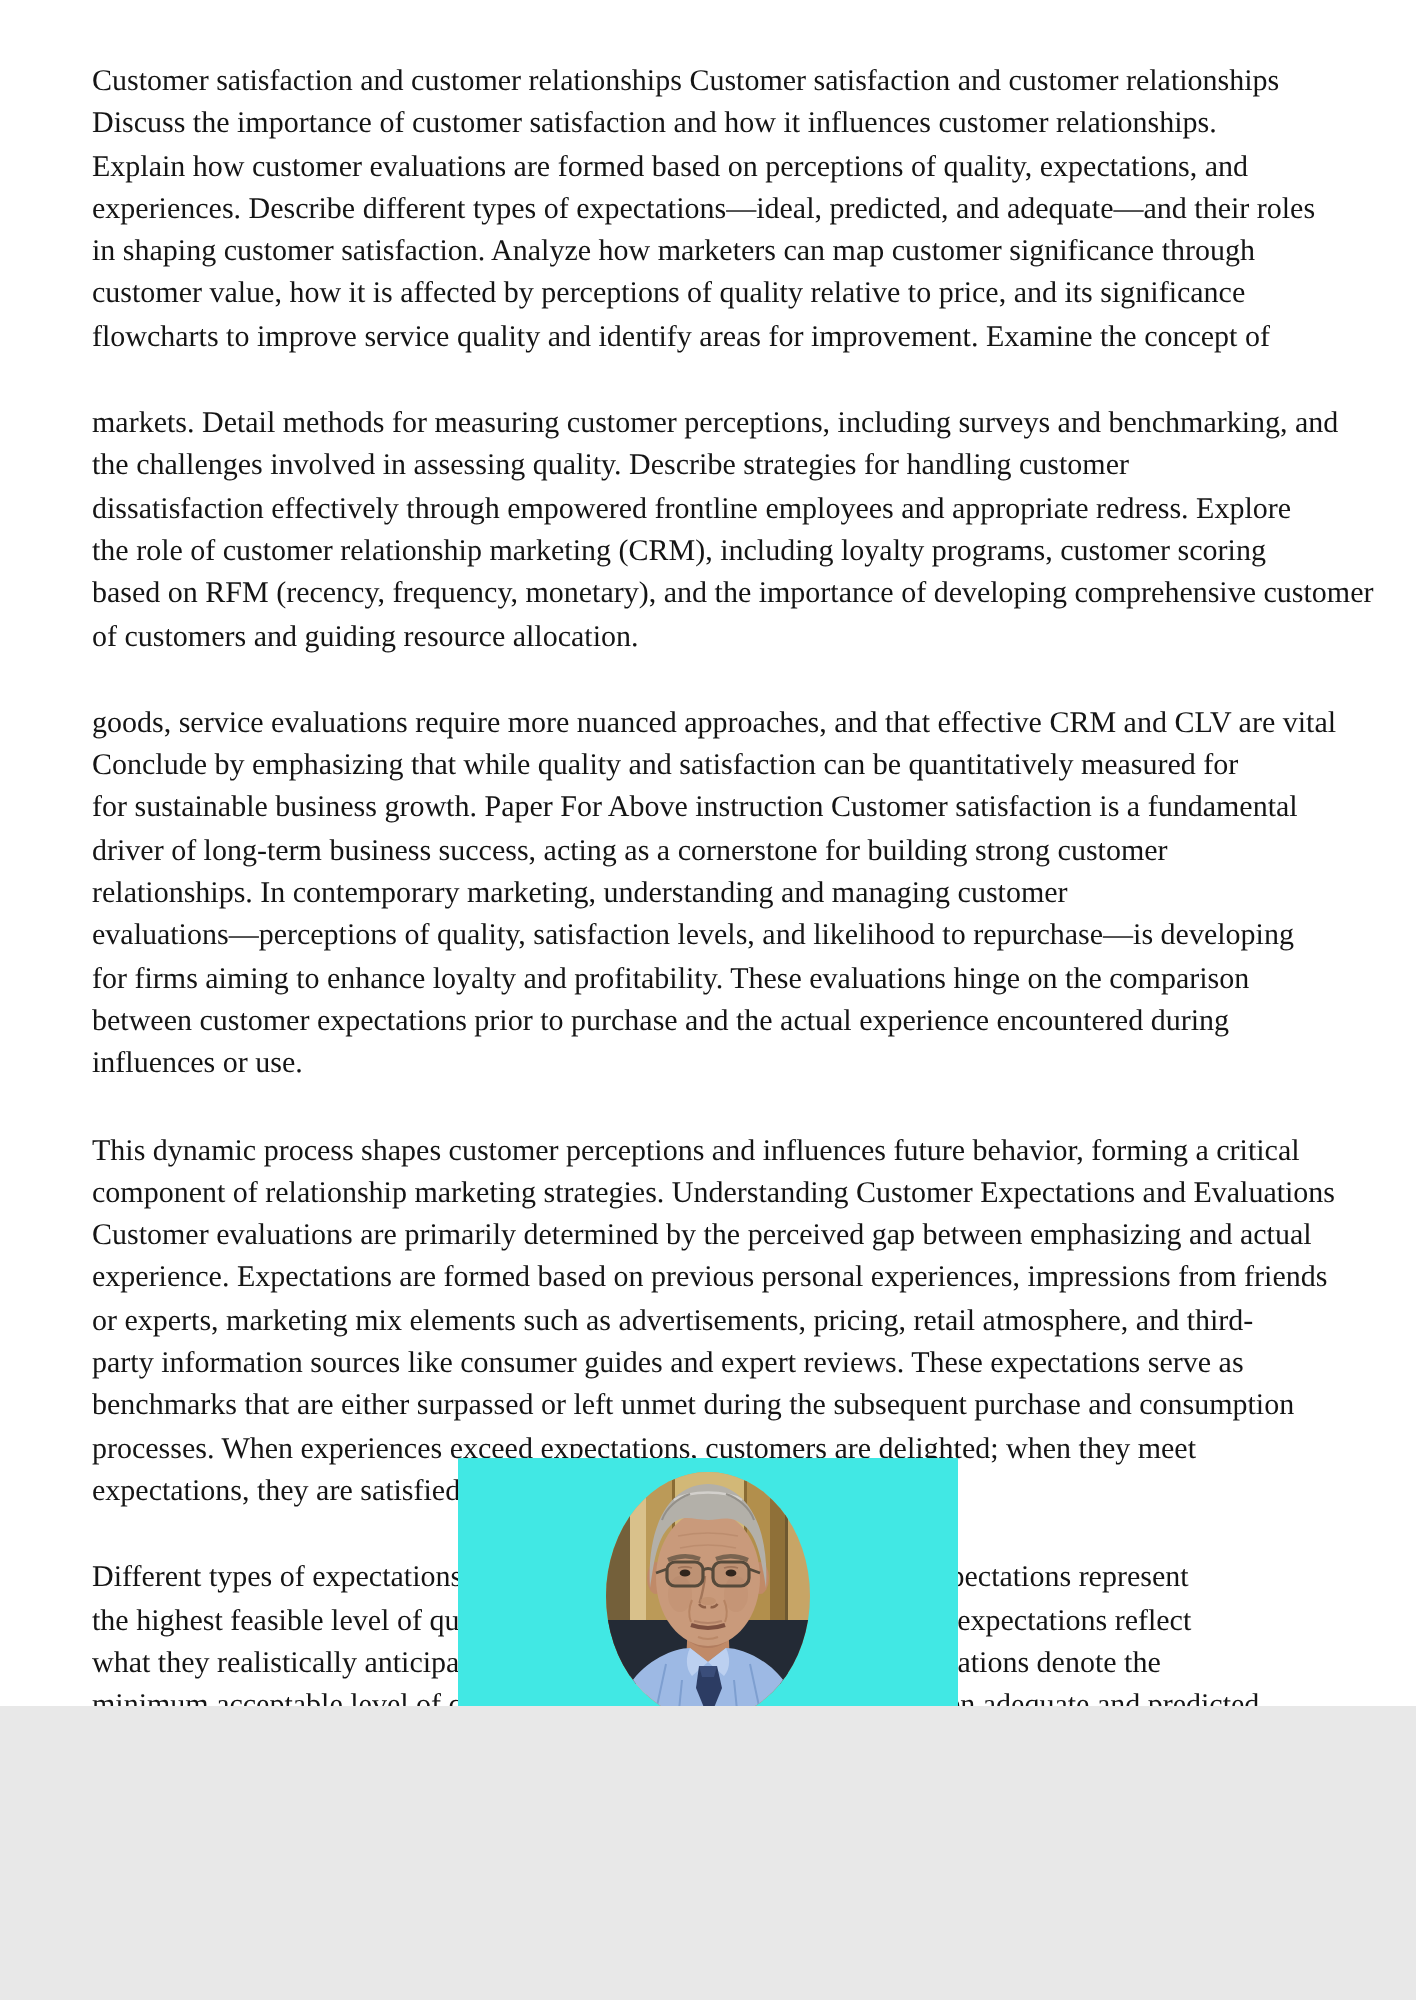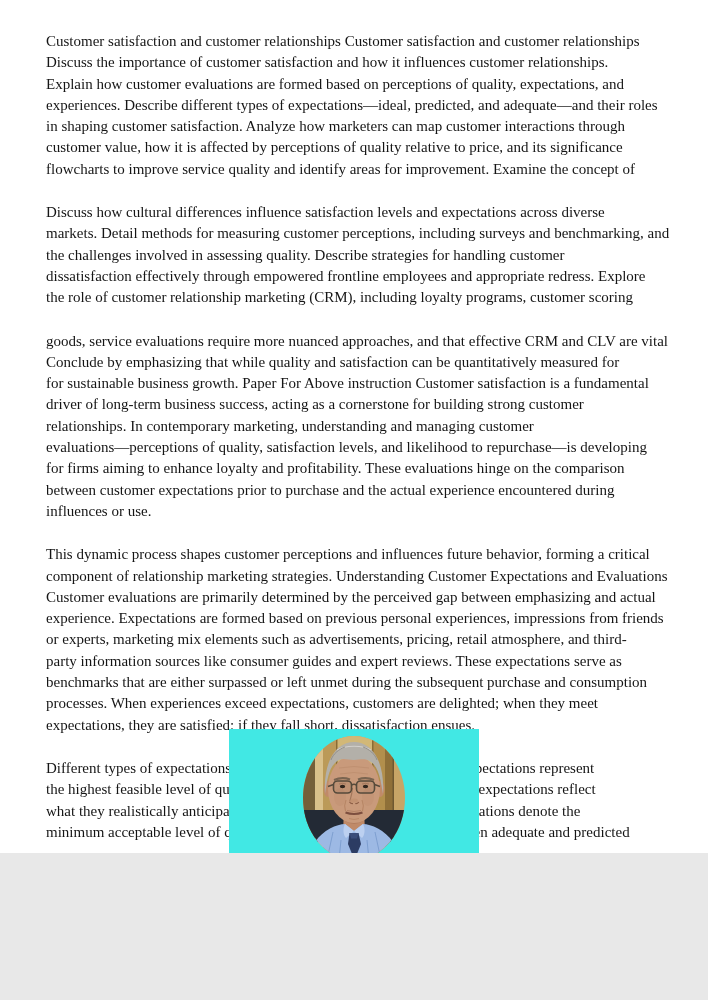--- a/index.html
+++ b/index.html
@@ -61,30 +61,31 @@
 <body>
 
 <div class="page" style="background: rgb(255, 255, 255);">
 
   <div class="doc" style="color: rgb(21, 21, 21);">
       <div class="para">
         <div class="line">Customer satisfaction and customer relationships Customer satisfaction and customer relationships</div>
         <div class="line">Discuss the importance of customer satisfaction and how it influences customer relationships.</div>
         <div class="line">Explain how customer evaluations are formed based on perceptions of quality, expectations, and</div>
         <div class="line">experiences. Describe different types of expectations—ideal, predicted, and adequate—and their roles</div>
-        <div class="line">in shaping customer satisfaction. Analyze how marketers can map customer interactions through</div>
+        <div class="line">in shaping customer satisfaction. Analyze how marketers can map customer significance through</div>
         <div class="line">customer value, how it is affected by perceptions of quality relative to price, and its significance</div>
         <div class="line">flowcharts to improve service quality and identify areas for improvement. Examine the concept of</div>
       </div>
       <div class="para">
-        <div class="line">Discuss how cultural differences influence satisfaction levels and expectations across diverse</div>
         <div class="line">markets. Detail methods for measuring customer perceptions, including surveys and benchmarking, and</div>
         <div class="line">the challenges involved in assessing quality. Describe strategies for handling customer</div>
         <div class="line">dissatisfaction effectively through empowered frontline employees and appropriate redress. Explore</div>
         <div class="line">the role of customer relationship marketing (CRM), including loyalty programs, customer scoring</div>
+        <div class="line">based on RFM (recency, frequency, monetary), and the importance of developing comprehensive customer</div>
+        <div class="line">of customers and guiding resource allocation.</div>
       </div>
       <div class="para">
         <div class="line">goods, service evaluations require more nuanced approaches, and that effective CRM and CLV are vital</div>
         <div class="line">Conclude by emphasizing that while quality and satisfaction can be quantitatively measured for</div>
         <div class="line">for sustainable business growth. Paper For Above instruction Customer satisfaction is a fundamental</div>
         <div class="line">driver of long-term business success, acting as a cornerstone for building strong customer</div>
         <div class="line">relationships. In contemporary marketing, understanding and managing customer</div>
         <div class="line">evaluations—perceptions of quality, satisfaction levels, and likelihood to repurchase—is developing</div>
         <div class="line">for firms aiming to enhance loyalty and profitability. These evaluations hinge on the comparison</div>
         <div class="line">between customer expectations prior to purchase and the actual experience encountered during</div>

